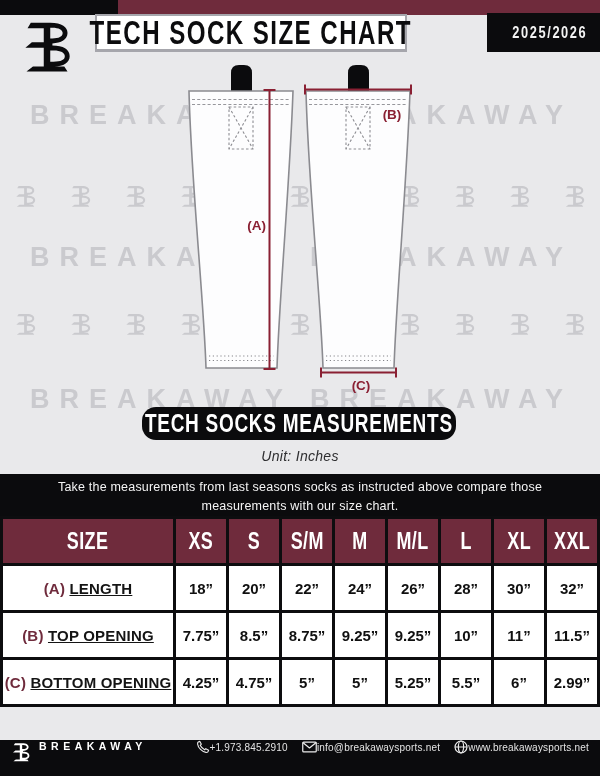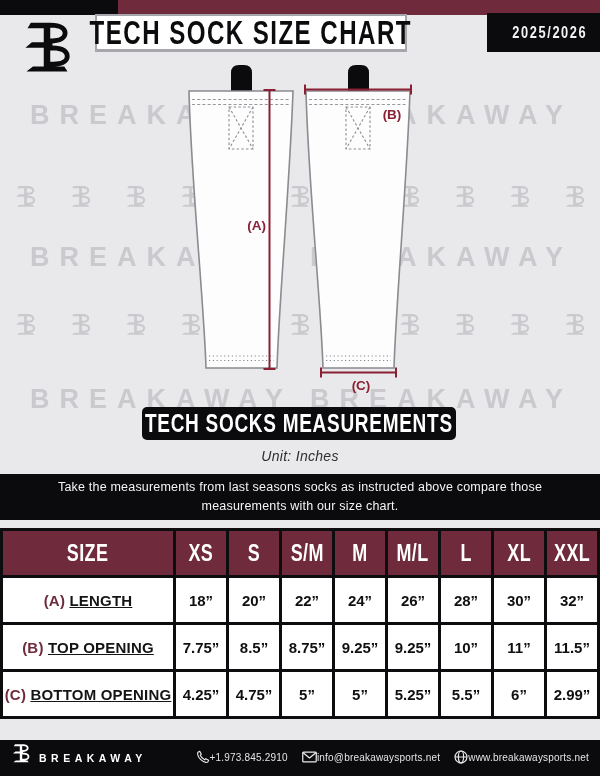--- a/index.html
+++ b/index.html
@@ -39,53 +39,53 @@
   }
   .year-text{font-weight:bold;font-size:16px;letter-spacing:2px;color:#f3f3f3;transform:scaleX(.8);}
 
   
   .diagram{position:absolute;left:0;top:0;width:600px;height:776px;z-index:1;pointer-events:none;}
   .anno{font-family:"Liberation Sans",sans-serif;font-weight:bold;font-size:13.5px;fill:var(--annotation,#8A2033);}
 
   
   .banner{
     position:absolute;left:142px;top:407px;width:314px;height:33px;background:var(--ink,#0B0B0D);
-    border-radius:5px;display:flex;align-items:center;justify-content:center;z-index:2;
+    border-radius:14px;display:flex;align-items:center;justify-content:center;z-index:2;
   }
   .banner-text{font-weight:bold;font-size:26px;letter-spacing:1px;color:#fff;}
   .unit{
     position:absolute;left:0;top:448px;width:600px;text-align:center;
     font-style:italic;font-size:14px;color:#2e2e30;z-index:2;letter-spacing:.3px;
   }
 
   
   .instruction{
     position:absolute;left:0;top:474px;width:600px;height:46px;background:var(--ink,#0B0B0D);
     color:#f4f4f4;font-size:12.5px;line-height:19px;text-align:center;
     box-sizing:border-box;padding-top:4px;letter-spacing:.2px;z-index:2;
   }
 
   
   .size-table{
-    position:absolute;left:0;top:528px;width:600px;border-collapse:collapse;table-layout:fixed;z-index:2;
+    position:absolute;left:0;top:516px;width:600px;border-collapse:collapse;table-layout:fixed;z-index:2;
   }
   .size-table th,.size-table td{border:3px solid #0d0d0f;text-align:center;padding:0;}
   .size-table tr{height:47px;}
   .size-table th:first-child{width:170px;}
   .size-table thead th{background:var(--maroon,#6F2B3C);}
   .hcell{color:#fff;font-weight:bold;font-size:23px;letter-spacing:.5px;transform:scaleX(.78);}
   .size-table tbody td{background:#fff;font-weight:bold;font-size:15px;color:#101010;}
   .label-cell{font-size:13.5px;letter-spacing:.2px;}
   .prefix{color:var(--maroon,#6F2B3C);font-weight:bold;}
   .rlabel{color:#141414;font-weight:bold;text-decoration:underline;}
 
   
   .footer{
     position:absolute;left:0;top:740px;width:600px;height:36px;background:var(--ink,#0B0B0D);
-    display:flex;align-items:flex-end;box-sizing:border-box;padding:12px 11px;gap:8px;z-index:2;
+    display:flex;align-items:flex-start;box-sizing:border-box;padding:0 11px;gap:8px;z-index:2;
   }
   .logo-foot{width:20px;height:23px;fill:#fff;flex:0 0 auto;}
   .brand{font-size:10.5px;font-weight:bold;letter-spacing:4.5px;color:#fff;margin-right:auto;}
   .contacts{display:flex;align-items:center;gap:14px;}
   .contact{display:flex;align-items:center;font-size:10px;color:#e4e4e4;letter-spacing:.2px;}
   .contact svg{flex:0 0 auto;stroke:#ececec;fill:none;stroke-width:1.3;stroke-linecap:round;stroke-linejoin:round;}
 </style>
 </head>
 <body>
 

